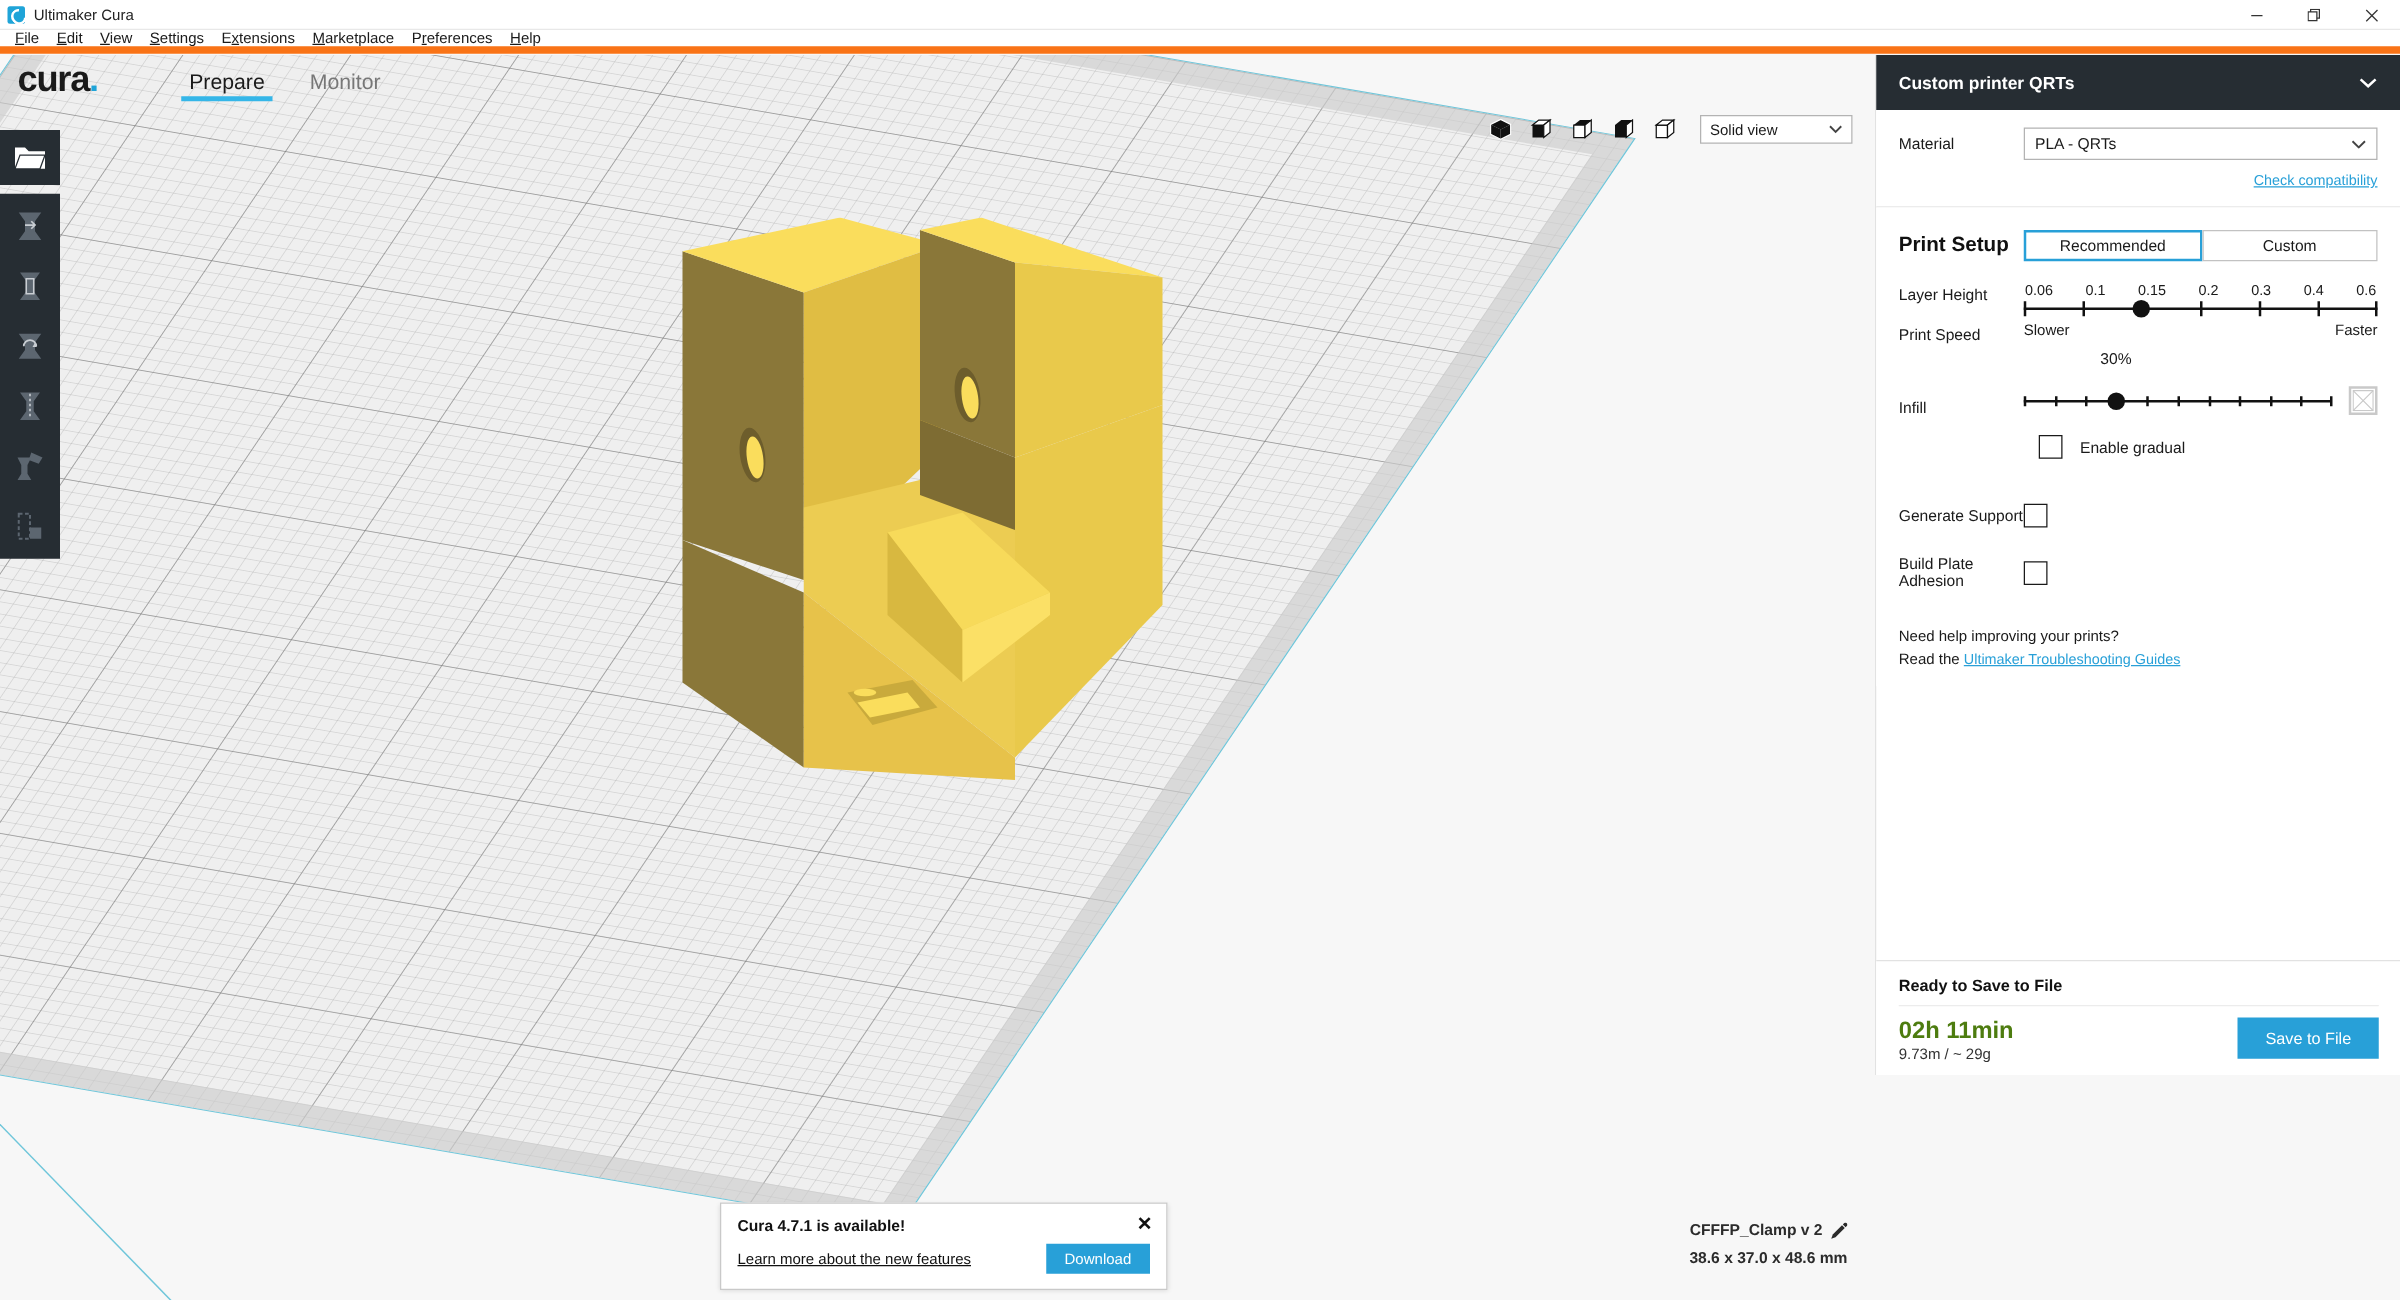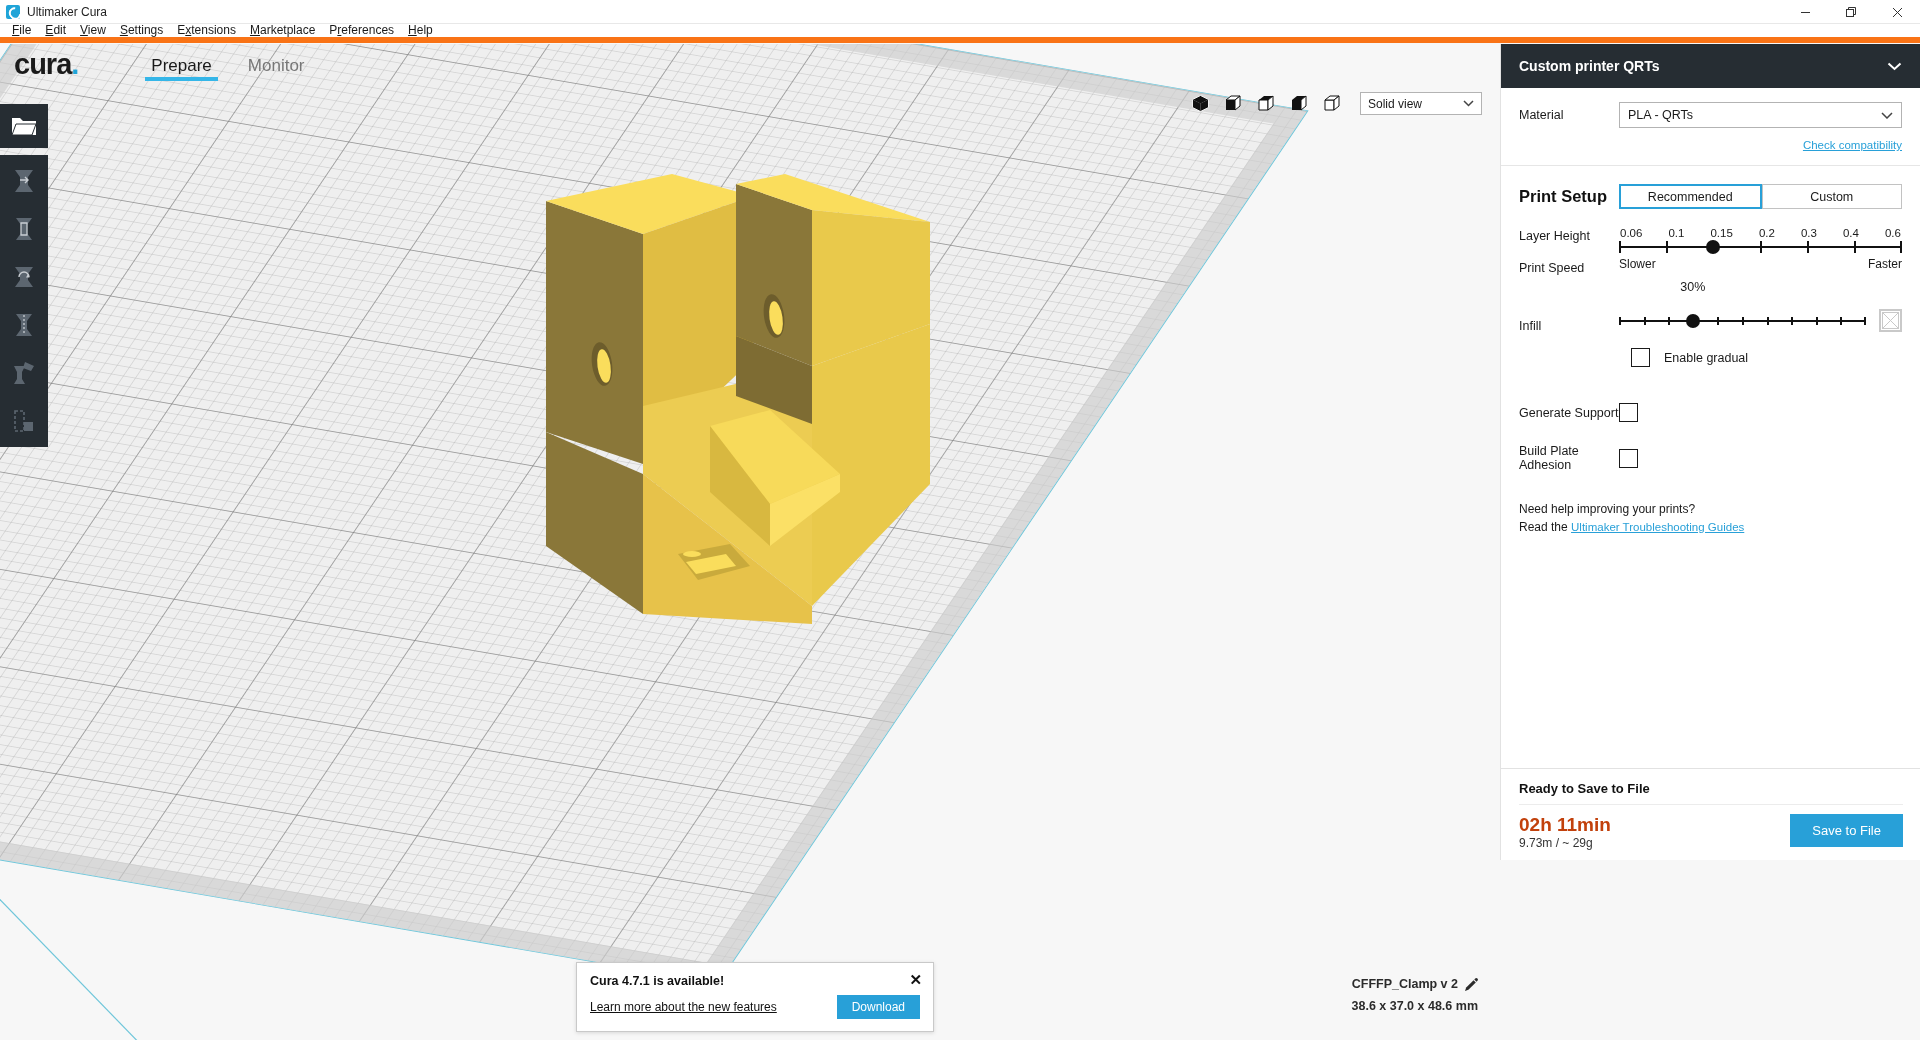--- a/index.html
+++ b/index.html
@@ -215,21 +215,21 @@
   .helpbox{font-size:12px;color:#1a1a1a;line-height:1.5;margin-top:28px;}
 
   
   .sb-footer{
     position:absolute;left:0;bottom:0;width:420px;height:92px;background:#fff;
     border-top:1px solid #e2e2e2;padding:12px 18px 0 18px;
   }
   .ready{font-size:13px;font-weight:700;color:#111;}
   .sep{height:1px;background:#ececec;margin:8px 0 9px 0;}
   .foot-row{display:flex;align-items:flex-end;justify-content:space-between;}
-  .time{font-size:19px;font-weight:700;color:#c2410c;line-height:1.05;}
+  .time{font-size:19px;font-weight:700;color:#4d7c0f;line-height:1.05;}
   .matinfo{font-size:12px;color:#333;margin-top:1px;}
   .save-btn{
     background:#28a0d8;color:#fff;border:none;font-size:13px;
     padding:9px 22px;cursor:pointer;margin-bottom:3px;
   }
 </style>
 </head>
 <body>
 
 <div class="titlebar">

